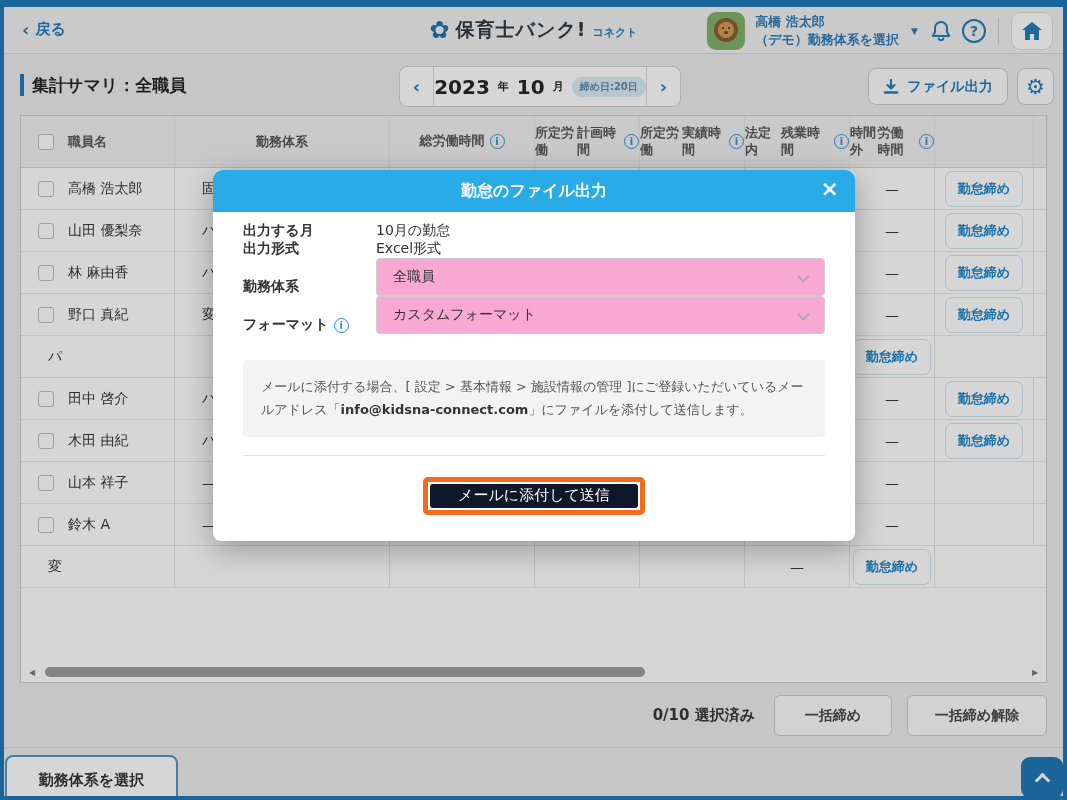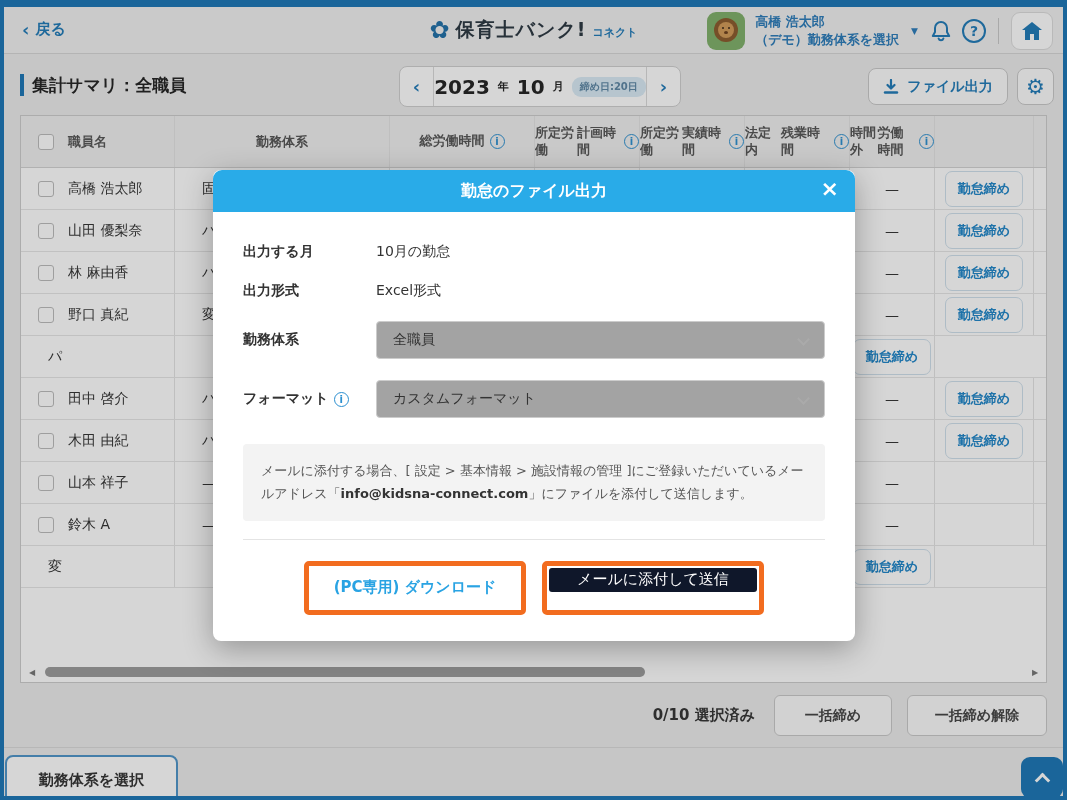--- a/index.html
+++ b/index.html
@@ -186,28 +186,28 @@
   .modal-header {
     height:42px; background:#29abe8; border-radius:9px 9px 0 0;
     display:flex; align-items:center; justify-content:center; position:relative;
   }
   .modal-title { color:#fff; font-size:16px; font-weight:bold; }
   .modal-close {
     position:absolute; right:16px; top:8px; color:#fff; font-size:22px; font-weight:bold;
     cursor:pointer; line-height:1;
   }
   .modal-body { padding:10px 30px 26px 30px; }
-  .field-row { display:flex; align-items:center; margin-top:21px; }
+  .field-row { display:flex; align-items:flex-end; }
   .field-label {
     width:133px; flex:none; font-size:14px; font-weight:bold; color:#333;
     display:flex; align-items:center;
   }
   .field-value { font-size:14px; color:#333; }
   .select-box {
-    flex:1; height:38px; border:1px solid #ccc; border-radius:4px; background:#a3a3a3;
+    flex:1; height:38px; border:1px solid #ccc; border-radius:4px; background:#f9a8d4;
     display:flex; align-items:center; padding:15px 16px; font-size:14px; color:#333;
     position:relative; cursor:pointer;
   }
   .select-chevron {
     position:absolute; right:16px; top:13px; width:9px; height:9px;
     border-right:2px solid #aaa; border-bottom:2px solid #aaa; transform:rotate(45deg);
   }
   .notice-box {
     margin-top:26px; background:#f3f3f3; border-radius:4px; padding:15px 18px;
     font-size:13px; color:#555; line-height:1.8;
@@ -545,20 +545,17 @@
       </span>
       <div class="select-box">
         <span>カスタムフォーマット</span>
         <span class="select-chevron"></span>
       </div>
     </div>
     <div class="notice-box"><span>メールに添付する場合、[ 設定 &gt; 基本情報 &gt; 施設情報の管理 ]にご登録いただいているメールアドレス「</span><span class="notice-email">info@kidsna-connect.com</span><span>」にファイルを添付して送信します。</span></div>
     <div class="modal-divider"></div>
     <div class="modal-actions">
       <span class="hl-ring">
-        <button class="dl-btn">(PC専用) ダウンロード</button>
-      </span>
-      <span class="hl-ring">
         <button class="send-btn">メールに添付して送信</button>
       </span>
     </div>
   </div>
 </div>
 
 </body></html>

